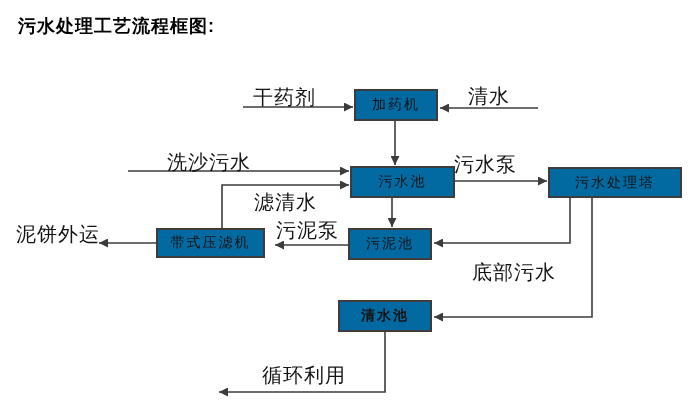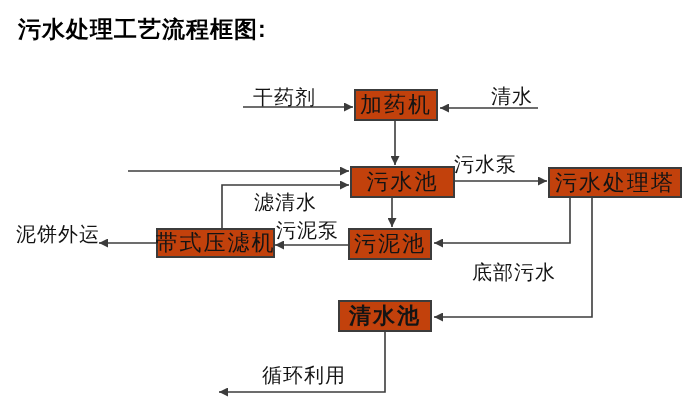--- a/index.html
+++ b/index.html
@@ -2,29 +2,29 @@
 <html><head>
 <meta charset="utf-8">
 <style>
   html,body { margin:0; padding:0; background:#ffffff; }
   .canvas {
     position:relative; width:700px; height:420px; background:#ffffff;
     font-family:"Liberation Sans","DejaVu Sans",sans-serif; overflow:hidden;
   }
   .diagram-title {
     position:absolute; left:18px; top:14px;
-    font-size:23px; font-weight:bold; color:#000000; letter-spacing:1px;
+    font-size:18px; font-weight:bold; color:#000000; letter-spacing:1px;
     white-space:nowrap;
   }
   .arrow-layer { position:absolute; left:0; top:0; width:700px; height:420px; }
   .node {
     position:absolute; box-sizing:border-box;
-    border:2px solid #3c3c3c; background:#c2410c;
+    border:2px solid #3c3c3c; background:#0369a1;
     display:flex; align-items:center; justify-content:center;
-    font-size:22px; color:#141414; letter-spacing:2px; white-space:nowrap;
+    font-size:14px; color:#141414; letter-spacing:2px; white-space:nowrap;
   }
   .flow-label {
     position:absolute; font-size:20px; color:#141414;
     letter-spacing:1px; white-space:nowrap;
   }
 </style>
 </head>
 <body>
 
 <div class="canvas">
@@ -50,25 +50,26 @@
       <path d="M156,243 L99,243" marker-end="url(#ah)"></path>
       <path d="M592,198 L592,317 L434,317" marker-end="url(#ah)"></path>
       <path d="M385,332 L385,392 L219,392" marker-end="url(#ah)"></path>
     </g>
   </svg>
 
   <div class="node" style="left:354px; top:89px;  width:84px;  height:32px;">加药机</div>
   <div class="node" style="left:350px; top:166px; width:105px;  height:32px;">污水池</div>
   <div class="node" style="left:348px; top:228px; width:84px;  height:32px;">污泥池</div>
   <div class="node" style="left:548px; top:167px; width:134px; height:31px;">污水处理塔</div>
-  <div class="node" style="left:156px; top:228px; width:119px; height:30px;">带式压滤机</div>
+  <div class="node" style="left:156px; top:228px; width:109px; height:30px;">带式压滤机</div>
   <div class="node" style="left:338px; top:300px; width:94px;  height:32px;font-weight:bold;">清水池</div>
 
   <span class="flow-label" style="left:253px; top:84px;">干药剂</span>
-  <span class="flow-label" style="left:491px; top:83px;">清水</span>
+  <span class="flow-label" style="left:468px; top:83px;">清水</span>
+  <span class="flow-label" style="left:167px; top:149px;">洗沙污水</span>
   <span class="flow-label" style="left:254px; top:189px;">滤清水</span>
   <span class="flow-label" style="left:454px; top:151px;">污水泵</span>
   <span class="flow-label" style="left:472px; top:219px;margin-top:40px;">底部污水</span>
   <span class="flow-label" style="left:276px; top:217px;">污泥泵</span>
   <span class="flow-label" style="left:16px;  top:221px;">泥饼外运</span>
   <span class="flow-label" style="left:262px; top:362px;">循环利用</span>
 
 </div>
 
 </body></html>

